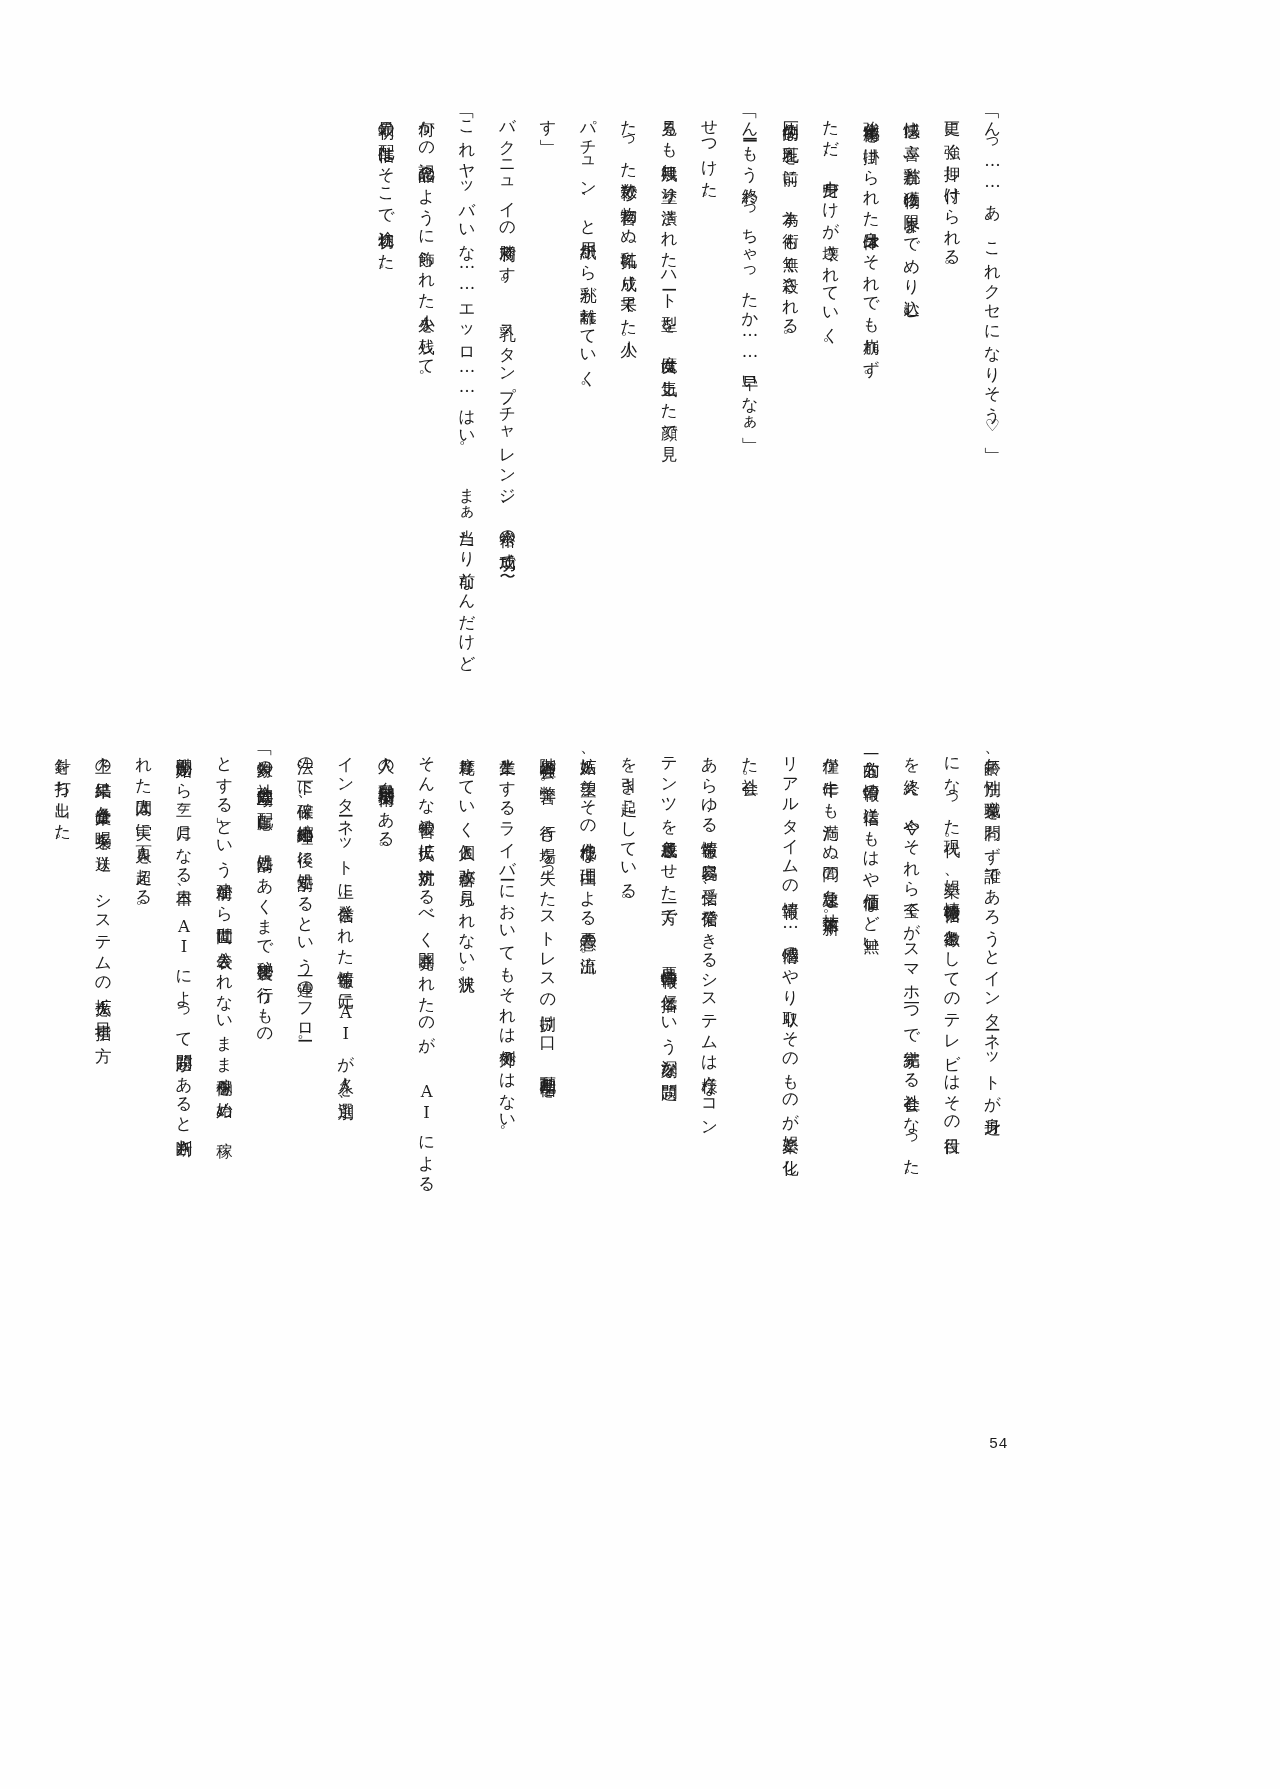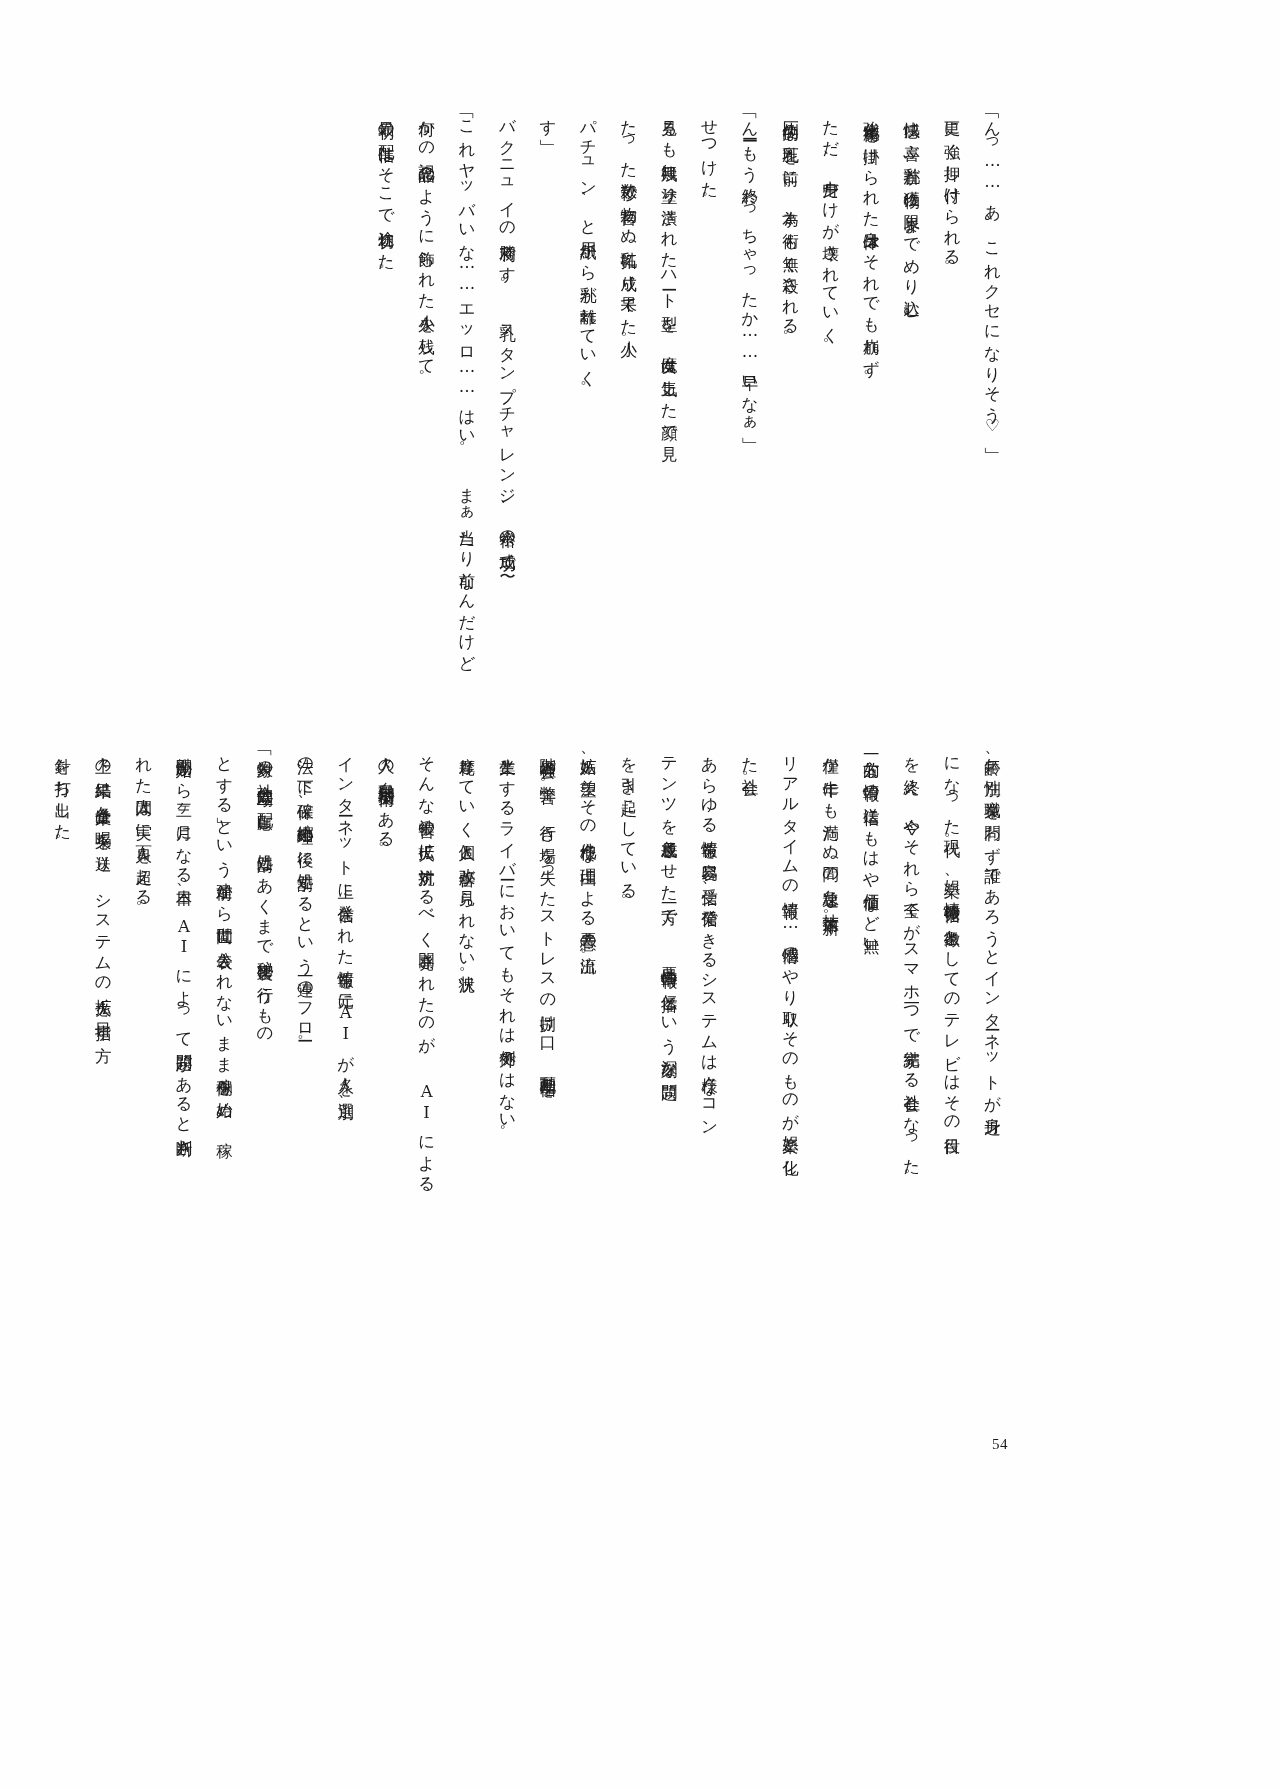--- a/index.html
+++ b/index.html
@@ -53,21 +53,21 @@
   }
 
   .para {
     display: block;
   }
 
   .page-number {
     position: absolute;
     right: 272px;
     top: 1436px;
-    font-family: Liberation Serif, serif;
+    font-family: Liberation Mono, monospace;
     font-size: 15px;
     letter-spacing: 0.5px;
     color: #1b1b1b;
   }
 </style>
 </head>
 <body>
 
 <div class="page">
 

